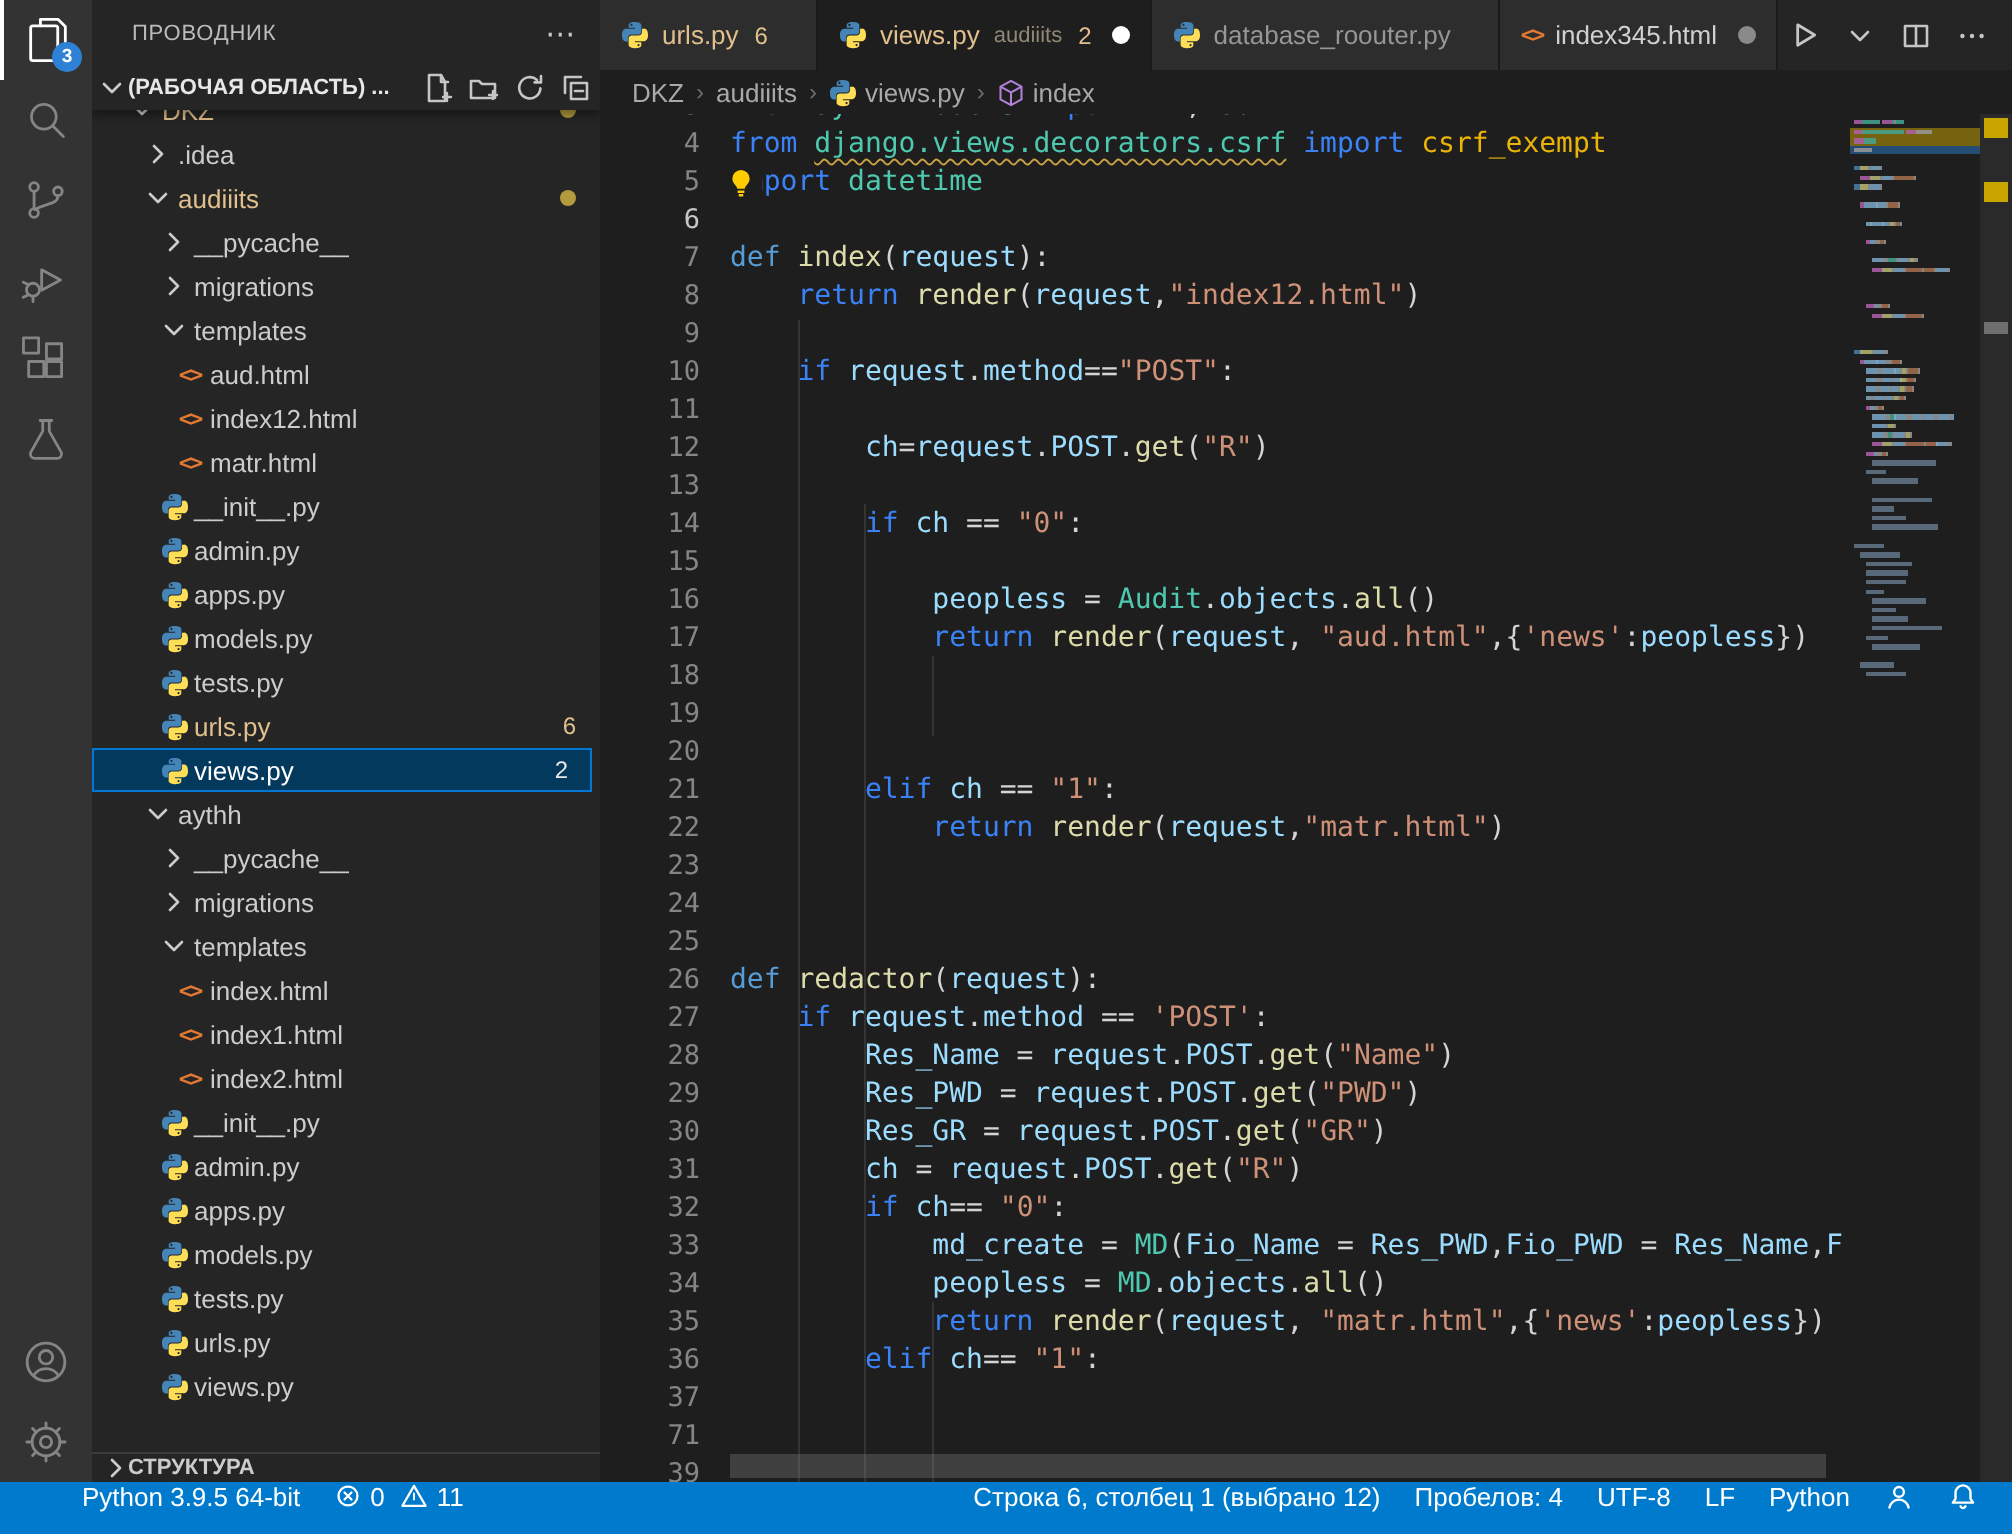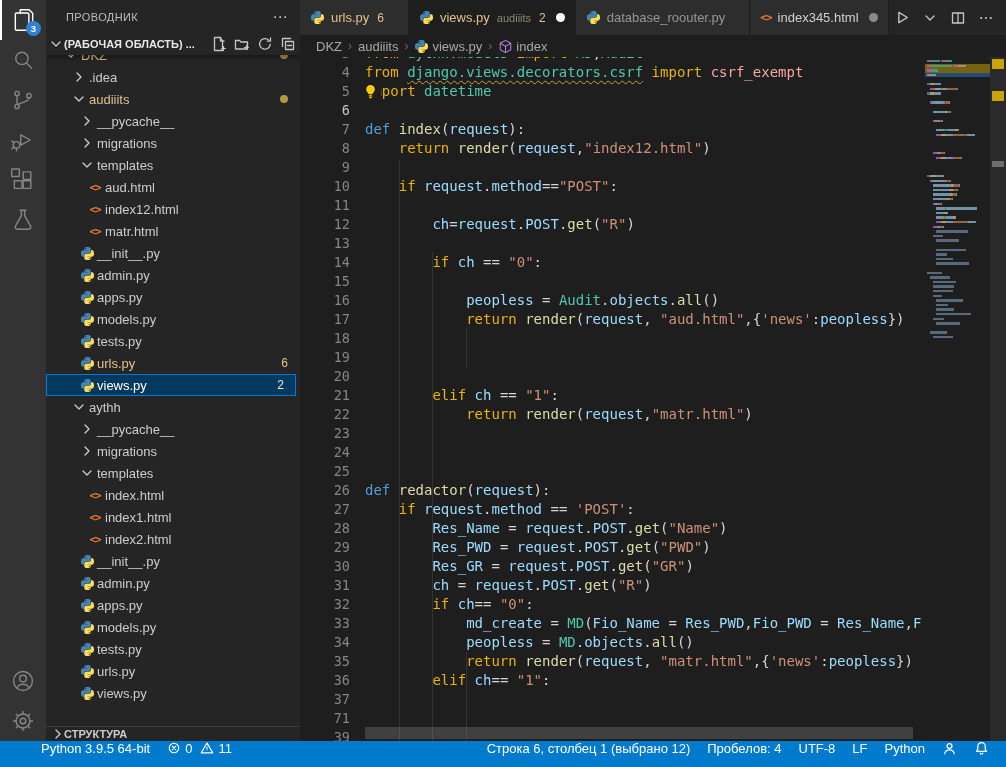--- a/index.html
+++ b/index.html
@@ -63,22 +63,22 @@
 
   
   .editor{position:relative;flex:1;overflow:hidden;background:#1e1e1e}
   .gutter,.lines{position:absolute;top:-13.5px}
   .gutter{left:0;width:50px;text-align:right}
   .lines{left:65px;right:0}
   .gnum,.cline{height:19px;line-height:19px;font-family:"DejaVu Sans Mono",monospace;font-size:14px;white-space:pre}
   .gnum{color:#858585;font-size:13.5px}
   .gnum.cur{color:#c6c6c6}
   .cline{color:#d4d4d4}
-  .tk-kw{color:#eab308}.tk-def{color:#569cd6}.tk-fn{color:#dcdcaa}.tk-var{color:#9cdcfe}
-  .tk-cls{color:#4ec9b0}.tk-str{color:#ce9178}.tk-pn{color:#d4d4d4}.tk-fg{color:#fca5a5}.tk-ws{color:#d4d4d4}
+  .tk-kw{color:#3b82f6}.tk-def{color:#569cd6}.tk-fn{color:#dcdcaa}.tk-var{color:#9cdcfe}
+  .tk-cls{color:#4ec9b0}.tk-str{color:#ce9178}.tk-pn{color:#d4d4d4}.tk-fg{color:#eab308}.tk-ws{color:#d4d4d4}
   .sq{text-decoration:underline wavy #c8a142 1px;text-underline-offset:3px;text-decoration-skip-ink:none}
   .sel{background:#3a3d41}
   .iguide{position:absolute;width:1px;background:#404040;opacity:.65}
   .lightbulb{position:absolute;left:63px;width:18px;height:17px;background:#1e1e1e;display:flex;align-items:center;z-index:2}
   .minimap{position:absolute;top:0;bottom:0;width:65px;right:16px;background:#1e1e1e;z-index:4}
   .mrow{position:absolute;height:4.6px;left:0;right:0}
   .mseg{position:absolute;height:2.4px;top:1px;opacity:.85}
   .mhl{position:absolute;left:0;right:0;height:4.6px}
   .ruler{position:absolute;top:0;bottom:0;right:0;width:16px;background:#2a2a2a;z-index:4}
   .rmark{position:absolute;left:2px;right:2px}

